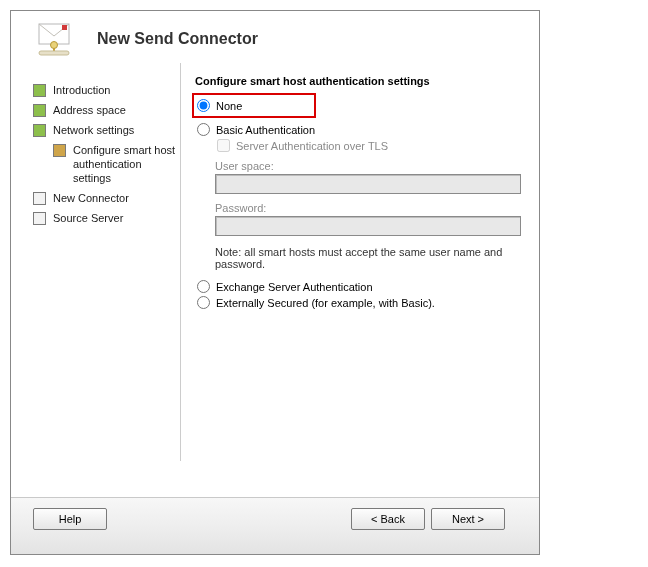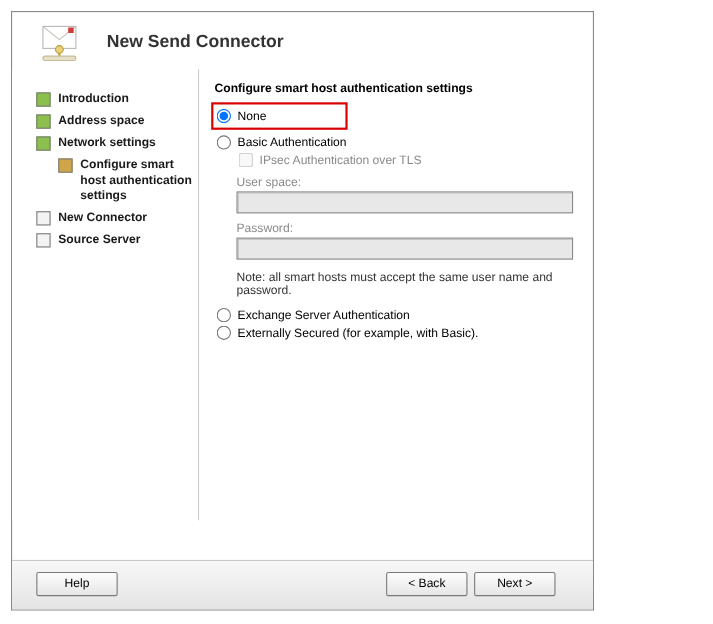--- a/index.html
+++ b/index.html
@@ -53,21 +53,21 @@
     background:linear-gradient(#fff,#f2efe8 60%,#ede8db);
     border-bottom:1px solid #d9d3c2;
     z-index:-1;
   }
   .nav-item{display:flex;align-items:flex-start;margin:6px 0;}
   .nav-sub{margin-left:20px;}
   .step-icon{width:11px;height:11px;margin:1px 7px 0 0;border:1px solid #7a7a7a;flex:none;}
   .step-done{background:#8dbf4c;}
   .step-current{background:#cfa54a;}
   .step-pending{background:#f3f3f3;}
-  .nav-label{color:#1a1a1a;line-height:14px;font-weight:bold;}
+  .nav-label{color:#1a1a1a;line-height:14px;}
   .content{
     flex:1;
     padding:12px 18px 4px 14px;
     overflow:auto;
   }
   .section-title{font-weight:bold;margin-bottom:8px;}
   .radio-row{display:flex;align-items:flex-end;margin:3px 0;}
   .radio-row input[type=radio]{margin:0 6px 0 2px;}
   .highlight{border:2px solid #d90000;display:inline-flex;align-items:center;padding:1px 72px 1px 1px;margin:-2px 0 2px -3px;}
   .indent{margin-left:20px;}
@@ -83,21 +83,21 @@
     box-shadow:inset 1px 1px 0 #bcbcbc;
     box-sizing:border-box;
     padding:2px 4px;
     font:inherit;
     color:#666;
   }
   .note{color:#333;margin:10px 0 10px 0;}
   .footer{
     border-top:1px solid #c9c9c9;
     background:linear-gradient(#f7f7f7,#ececec 60%,#e3e3e3);
-    padding:10px 16px 12px 16px;
+    padding:10px 16px 24px 16px;
     display:flex;
     align-items:flex-end;
     margin-top:36px;
   }
   .btn{
     min-width:74px;
     height:22px;
     border:1px solid #7a7a7a;
     background:linear-gradient(#fdfdfd,#e6e6e6);
     font:inherit;
@@ -168,21 +168,21 @@
       </div>
 
       <label class="radio-row">
         <input type="radio" name="auth" style="">
         <span>Basic Authentication</span>
       </label>
 
       <div class="indent">
         <label class="cb-row disabled">
           <input type="checkbox" disabled="" style="">
-          <span>IPsec Authentication over TLS</span>
+          <span>Server Authentication over TLS</span>
         </label>
 
         <div class="field-label">User space:</div>
         <input type="text" class="tbox" disabled="" value="" style="">
 
         <div class="field-label">Password:</div>
         <input type="password" class="tbox" disabled="" value="" style="">
 
         <div class="note">Note: all smart hosts must accept the same user name and password.</div>
       </div>

